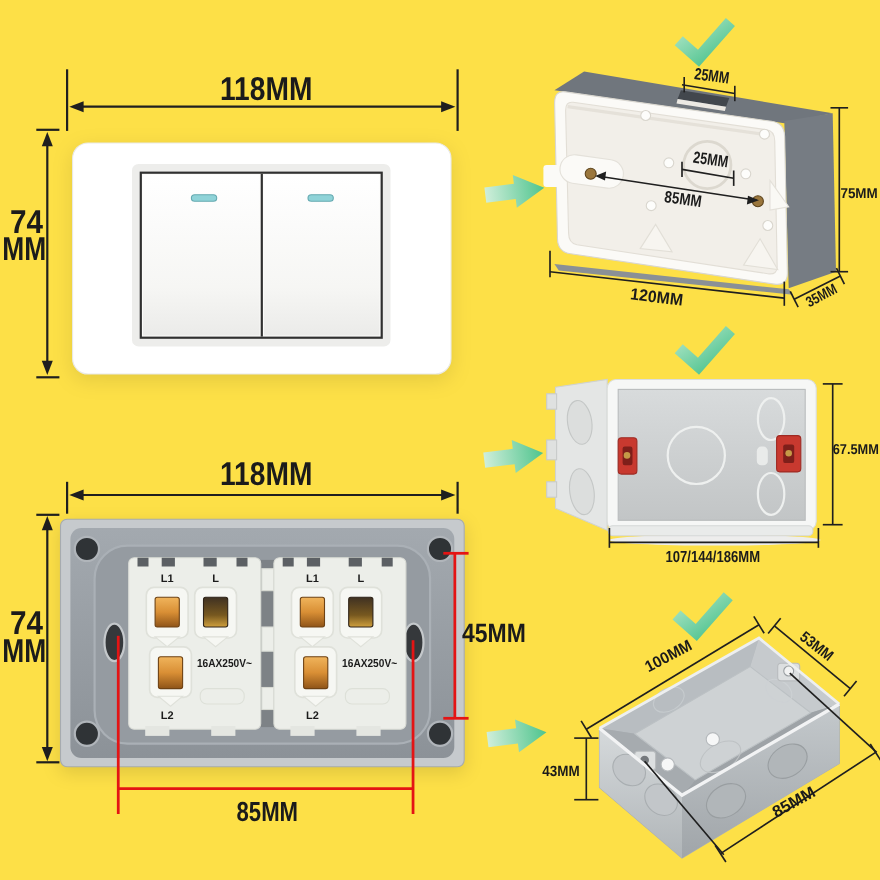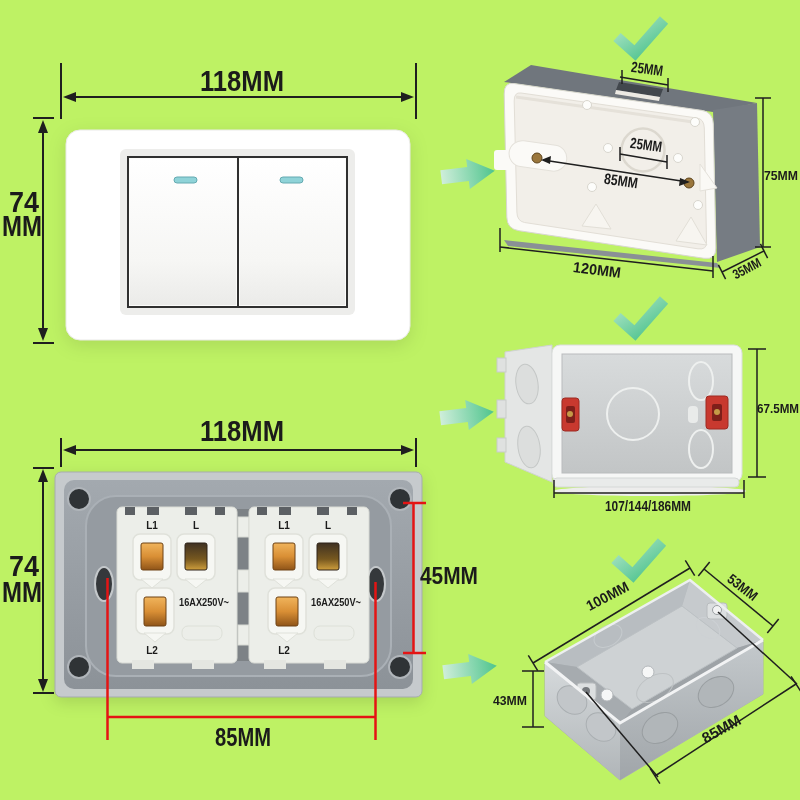--- a/index.html
+++ b/index.html
@@ -1,16 +1,16 @@
 <!DOCTYPE html>
 <html><head>
 <meta charset="utf-8">
 <style>
   html,body{margin:0;padding:0;background:#ffffff;}
-  #stage{position:relative;width:800px;height:800px;background:#bef264;overflow:hidden;}
+  #stage{position:relative;width:800px;height:800px;background:#fde047;overflow:hidden;}
   svg{position:absolute;left:0;top:0;}
   text{font-family:"Liberation Sans","DejaVu Sans",sans-serif;font-weight:bold;fill:#1b1b1b;}
   .dim{stroke:#1f1f1f;stroke-width:2;fill:none;}
   .dimthin{stroke:#1f1f1f;stroke-width:1.5;fill:none;}
   .red{stroke:#e41414;stroke-width:2.5;fill:none;}
   .ah{fill:#1f1f1f;stroke:none;}
   .check{stroke:url(#gCheck);stroke-width:11;fill:none;}
 </style>
 </head>
 <body>

